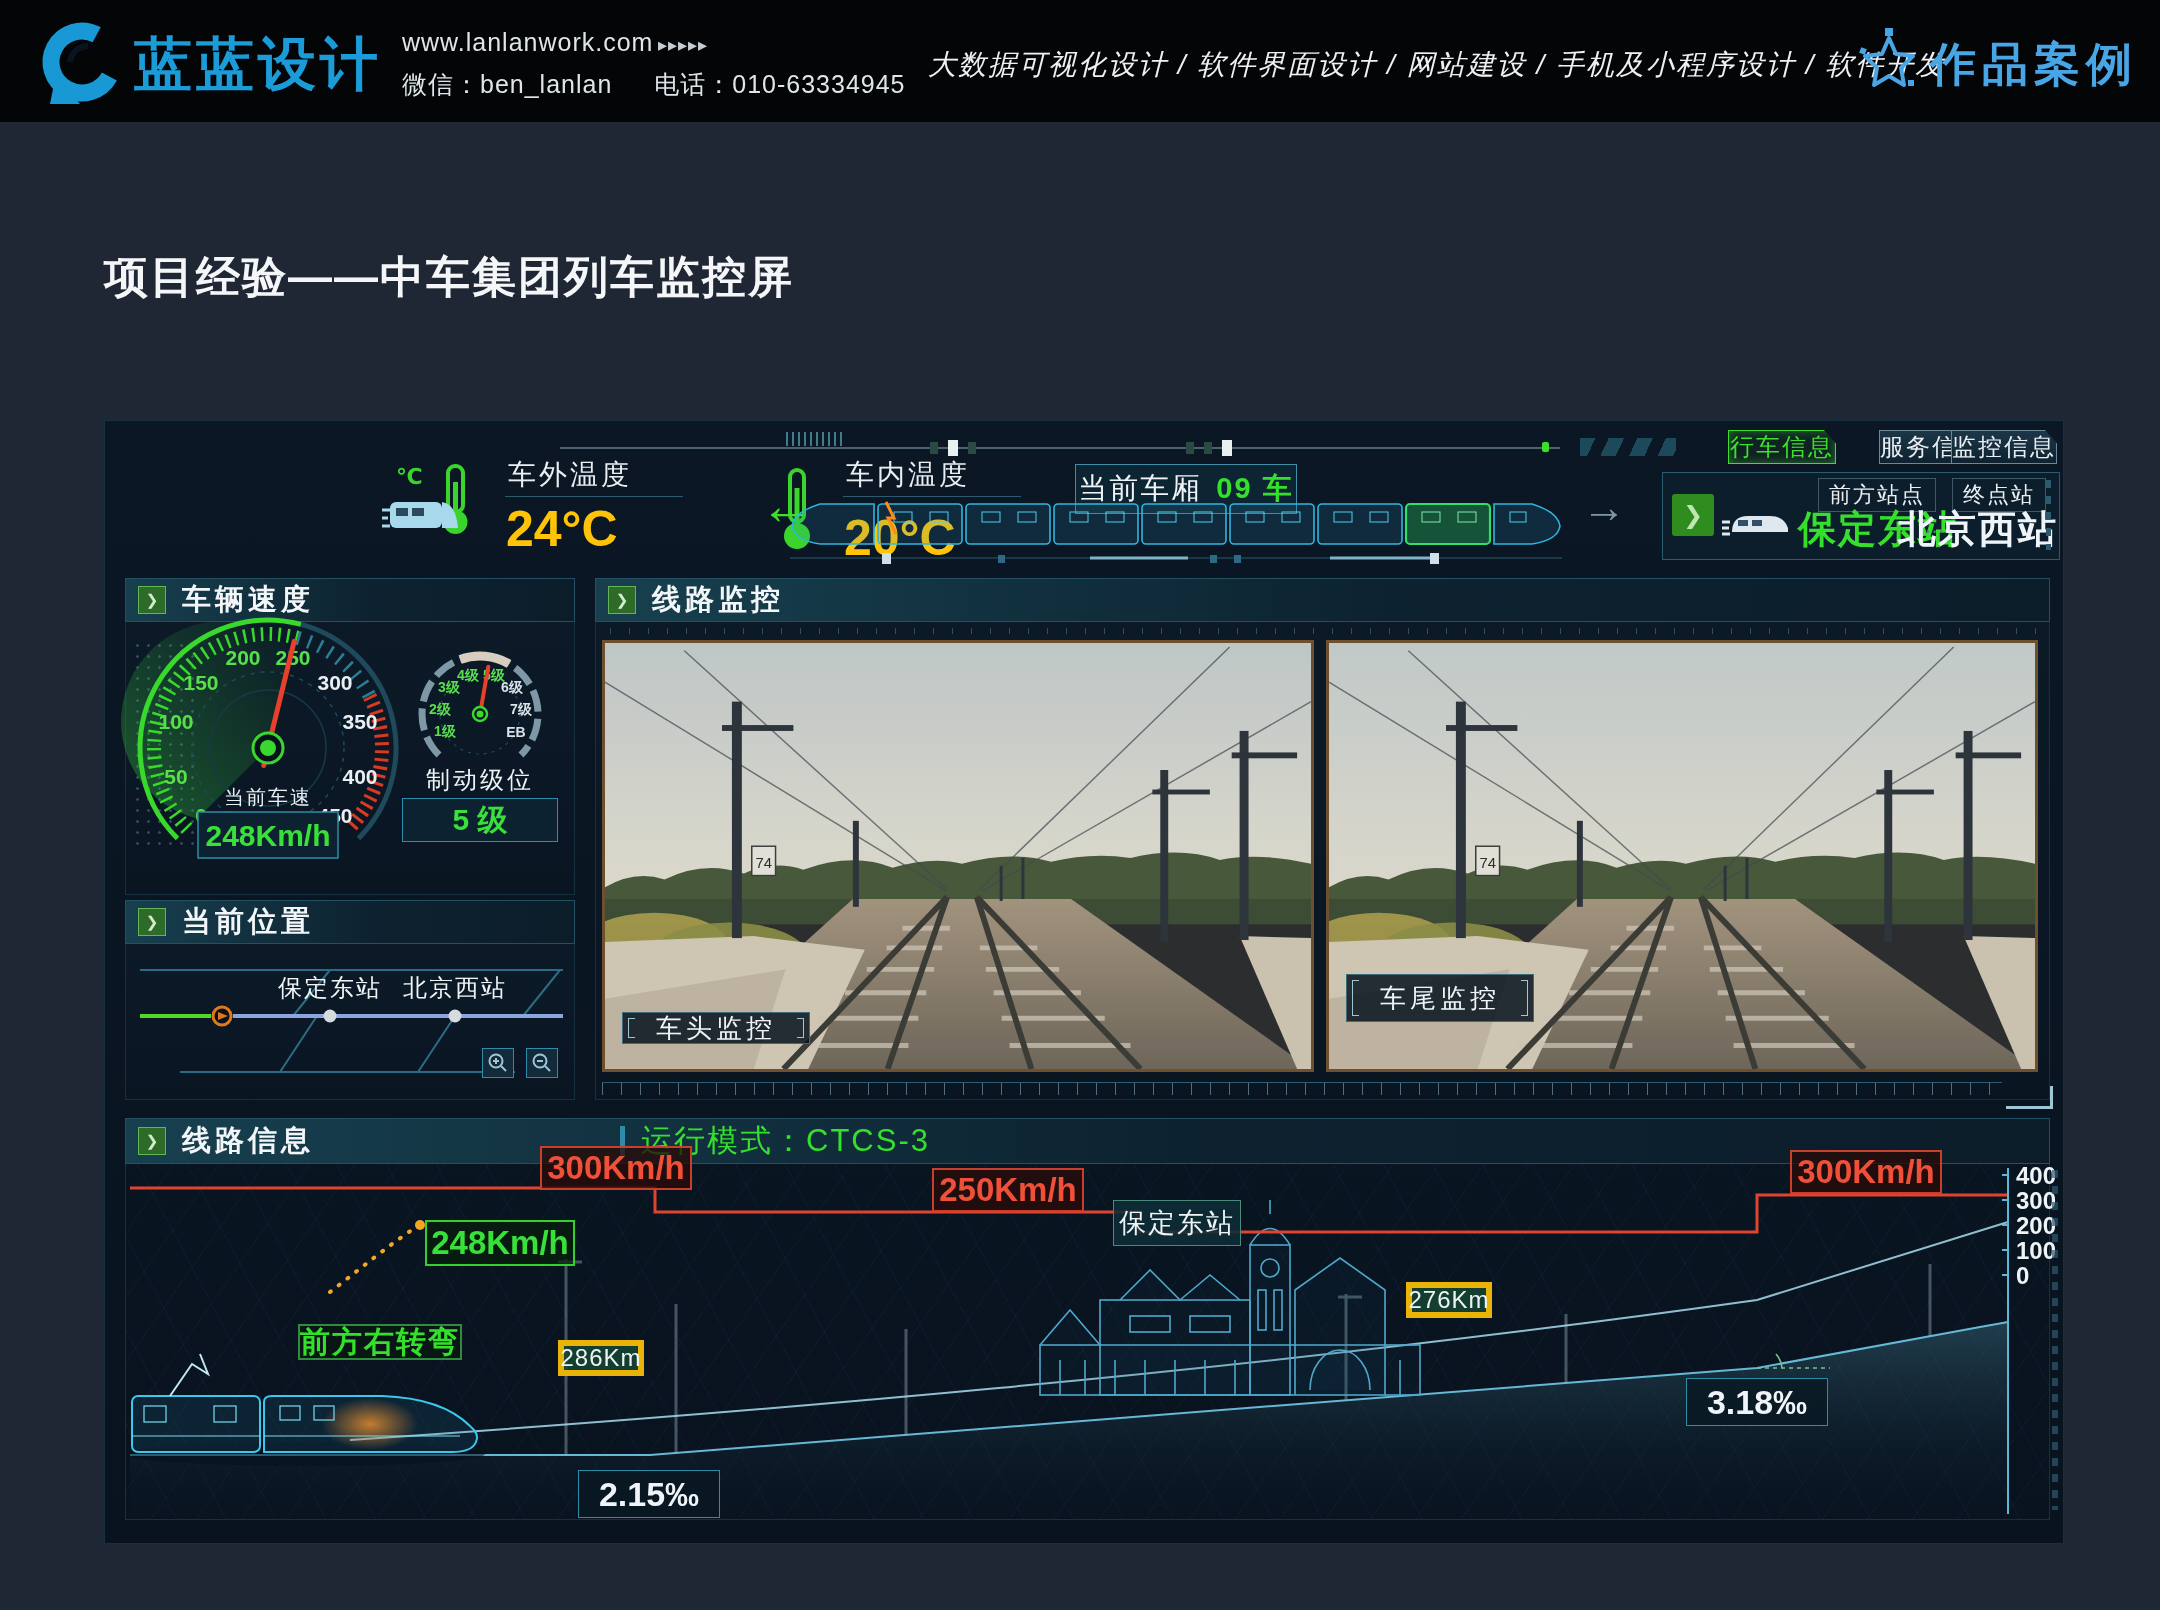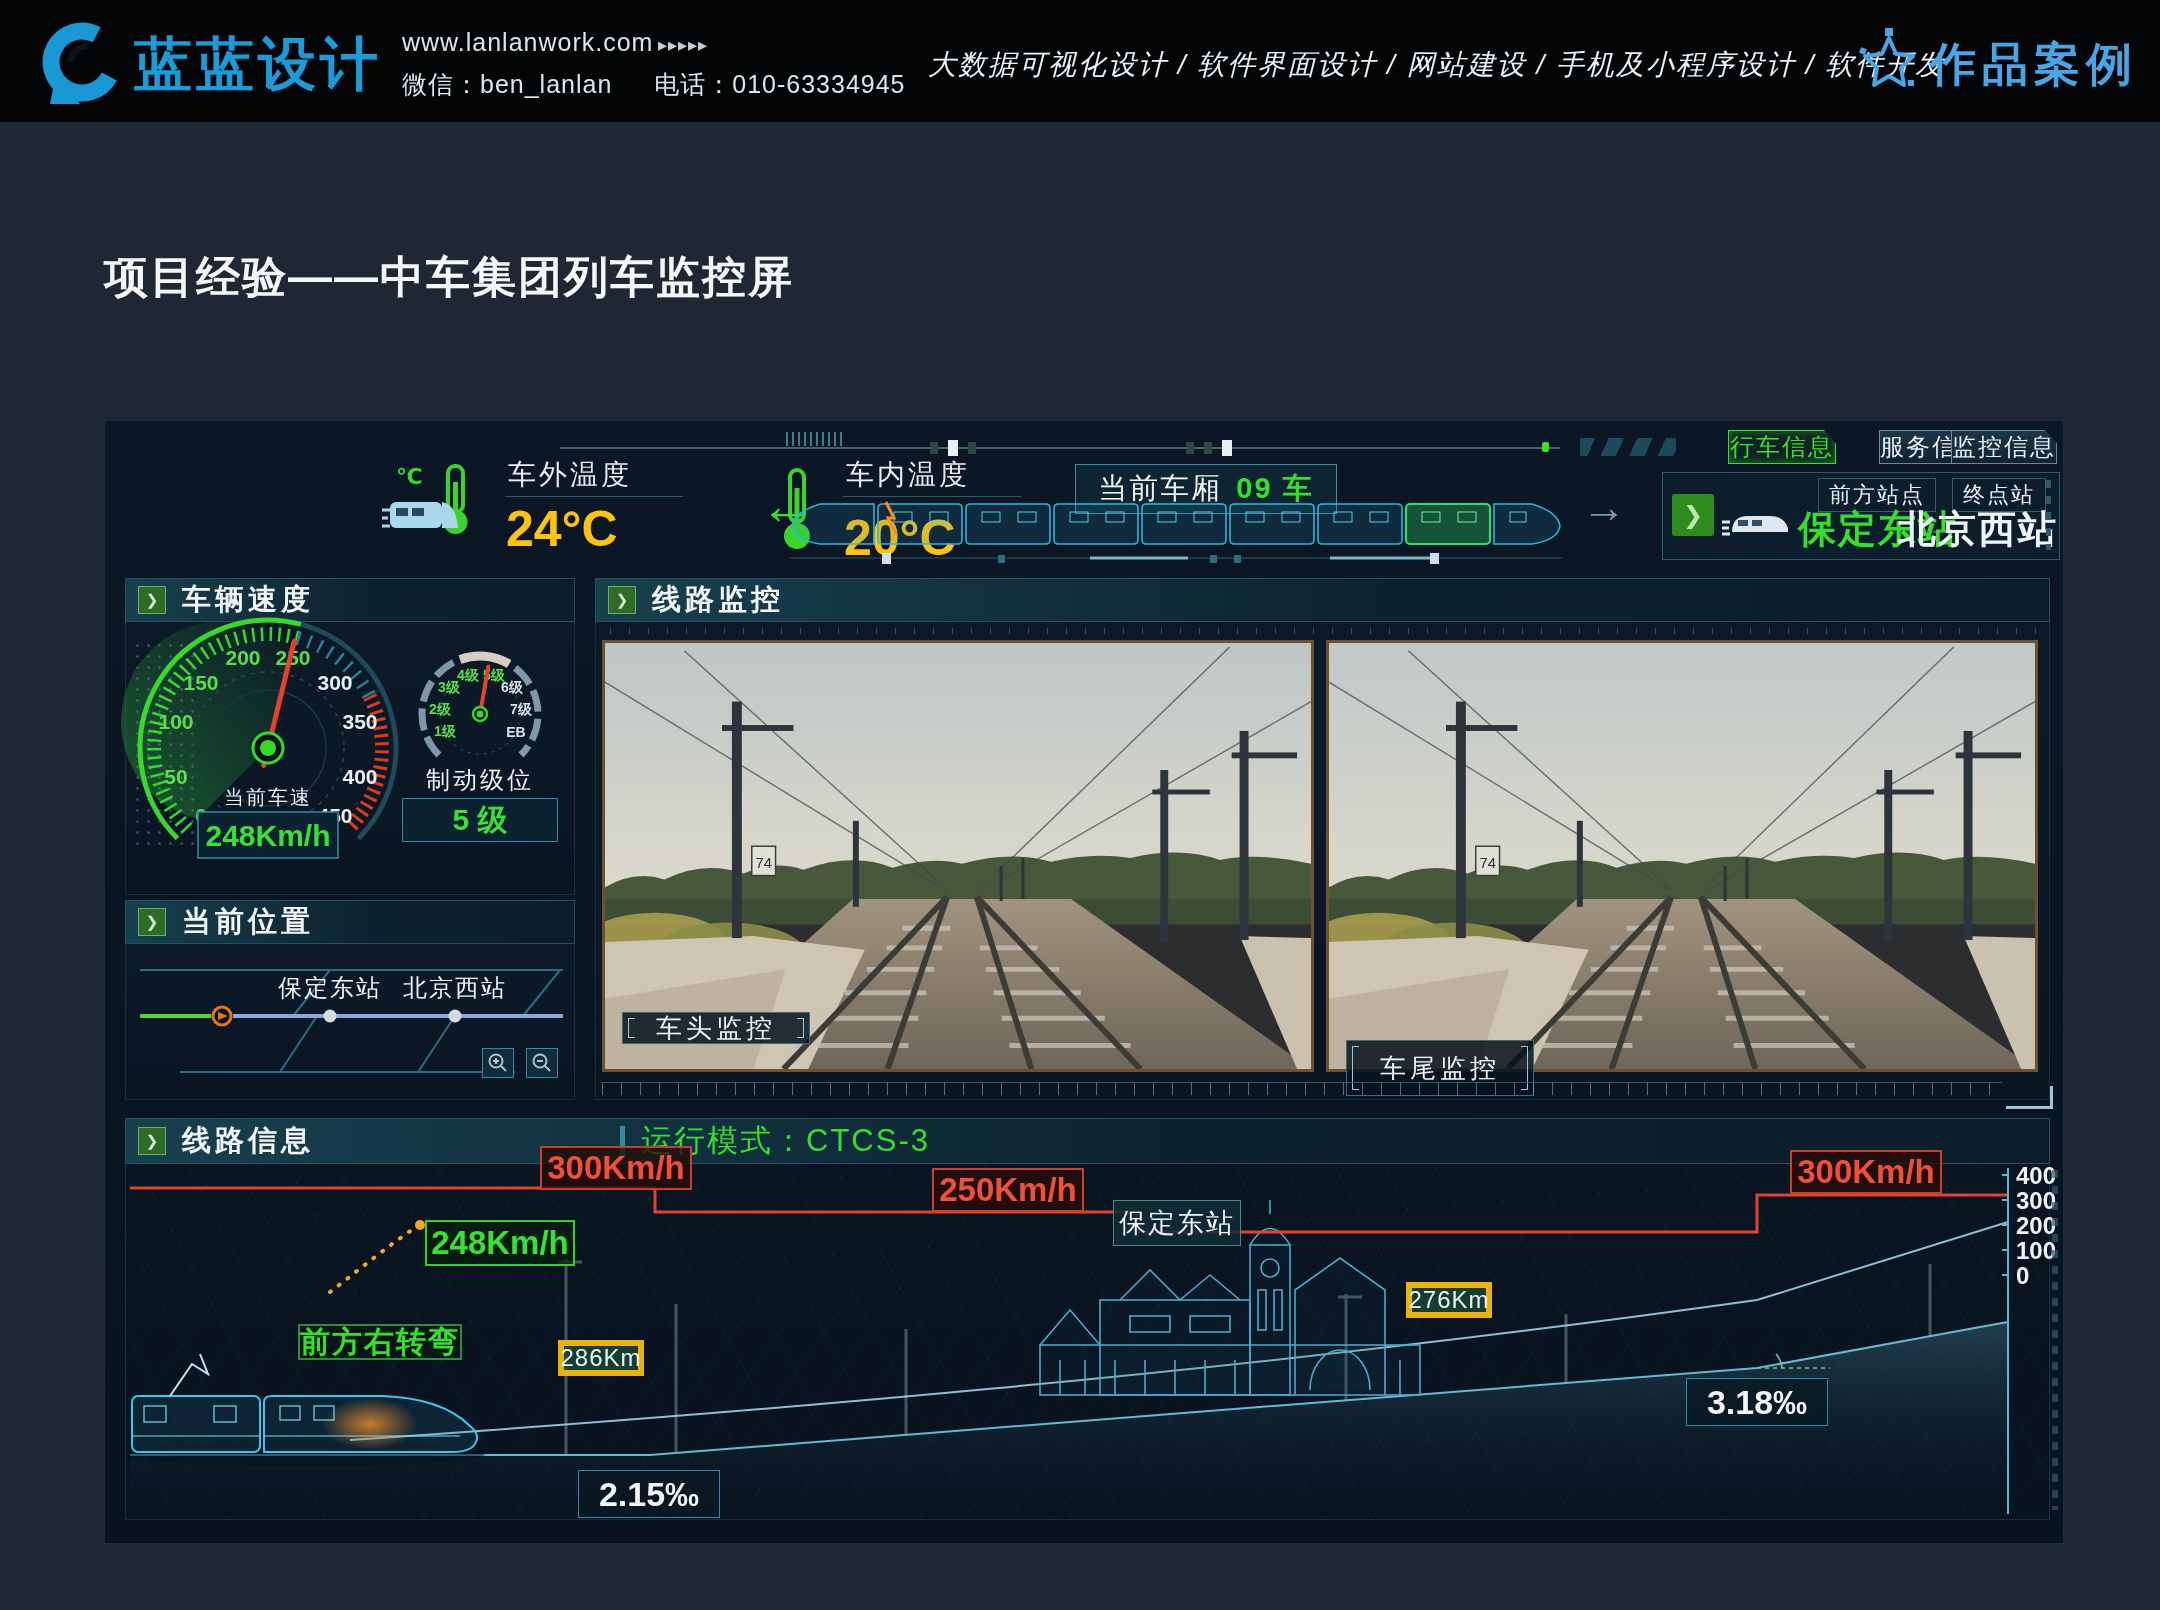--- a/index.html
+++ b/index.html
@@ -131,21 +131,21 @@
     <circle cx="19" cy="70" r="13" fill="#3ad42c"></circle>
     <line x1="19" y1="22" x2="19" y2="62" stroke="#3ad42c" stroke-width="5"></line>
   </svg>
   <div class="abs" style="left:846px;top:456px;font-size:28px;letter-spacing:3px;">车内温度</div>
   <div class="abs" style="left:843px;top:496px;width:178px;height:1px;background:#2d5a6e;"></div>
   <div class="abs" style="left:844px;top:500px;font-size:50px;font-weight:bold;color:#ffc408;margin-top:9px;">20°C</div>
 
   <div class="abs" style="left:760px;top:474px;font-size:54px;font-weight:bold;color:#3ce02c;cursor:pointer;">←</div>
   <div class="abs" style="left:1582px;top:482px;font-size:44px;color:#7f98a8;cursor:pointer;">→</div>
 
-  <div class="abs" style="left:1075px;top:464px;width:262px;height:50px;box-sizing:border-box;
+  <div class="abs" style="left:1075px;top:464px;width:222px;height:50px;box-sizing:border-box;
        background:rgba(14,37,52,.95);border:1px solid #3e8ca6;display:flex;align-items:center;
        justify-content:center;gap:14px;">
     <span style="font-size:29px;letter-spacing:2px;color:#f0f4f6;">当前车厢</span>
     <span style="font-size:29px;font-weight:bold;color:#35e02c;letter-spacing:2px;">09 车</span>
   </div>
 
   <svg class="abs" style="left:790px;top:496px;" width="772" height="74" viewBox="0 0 772 74">
     <g stroke="#2fb6e0" stroke-width="1.6" fill="rgba(40,150,195,.16)">
       <path d="M84,8 L84,48 L30,48 Q4,44 2,30 Q4,16 30,8 Z"></path>
       <rect x="88" y="8" width="84" height="40" rx="4"></rect>
@@ -439,21 +439,21 @@
           <rect x="640" y="90" width="9" height="214"></rect>
         <rect x="632" y="112" width="66" height="6"></rect>
           <rect x="398" y="228" width="3" height="36"></rect>
         <rect x="420" y="220" width="3" height="42"></rect>
       </g>
       <rect x="148" y="208" width="24" height="30" fill="#e8e4da" stroke="#333" stroke-width="1.5"></rect>
       <text x="160" y="230" font-size="15" fill="#222" text-anchor="middle">74</text>
       <rect width="712" height="436" fill="#9fb4c0" opacity=".08"></rect>
     </svg>
   </div>
-  <div class="cam-label" style="left:1346px;top:1040px;width:188px;height:56px;">车尾监控</div>
+  <div class="cam-label" style="left:1346px;top:974px;width:188px;height:48px;">车尾监控</div>
 
   <div class="abs tick-ruler" style="left:602px;top:1082px;width:1400px;height:12px;border-top:1px solid #2d5a6e;"></div>
   <div class="abs" style="left:2006px;top:1086px;width:44px;height:20px;border-right:3px solid #9fc6d4;border-bottom:3px solid #9fc6d4;"></div>
 
   <div class="panel-header" style="left:125px;top:1118px;width:1925px;height:46px;">
     <div class="panel-icon">❯</div>
     <div class="panel-title">线路信息</div>
     <div style="width:5px;height:30px;background:#2e8ca8;margin-left:290px;"></div>
     <div style="font-size:31px;color:#35e02c;letter-spacing:2px;">运行模式：CTCS-3</div>
   </div>

